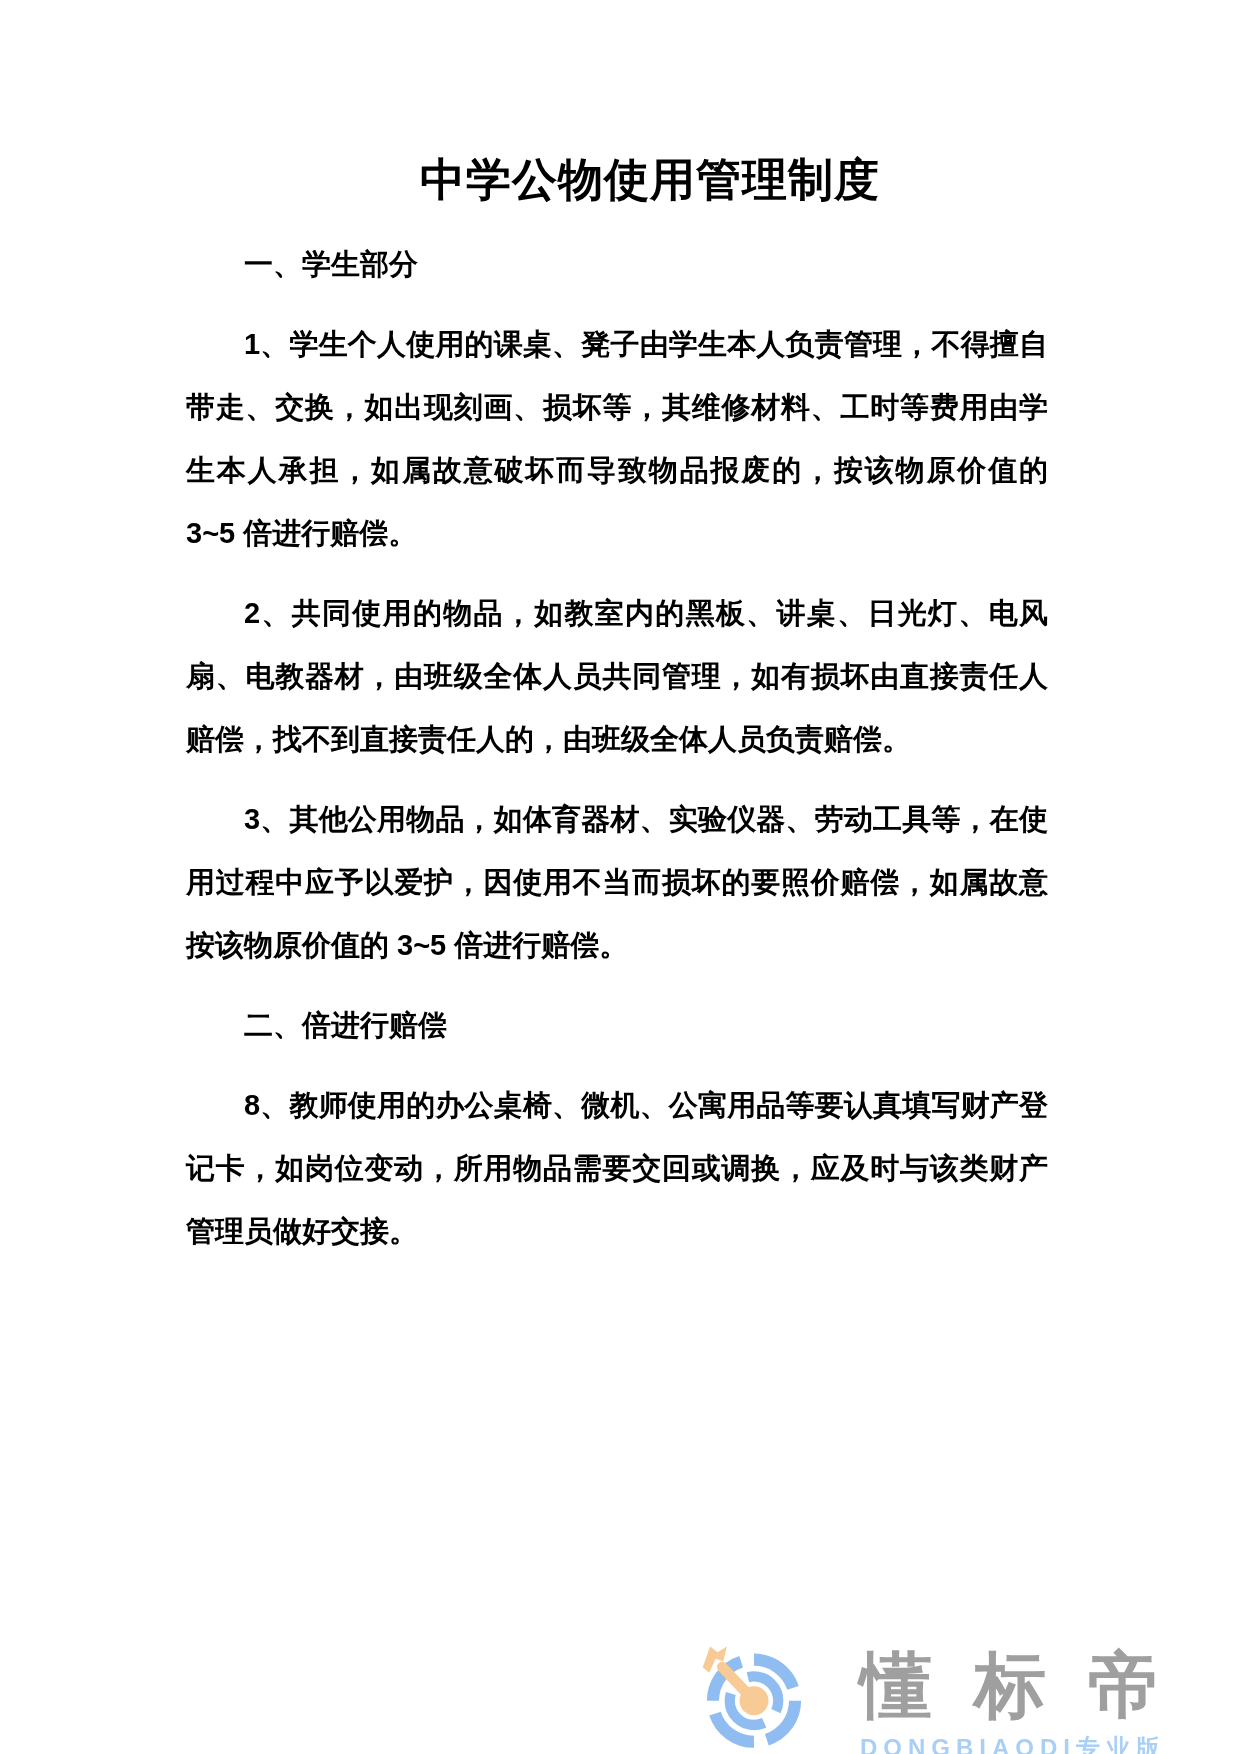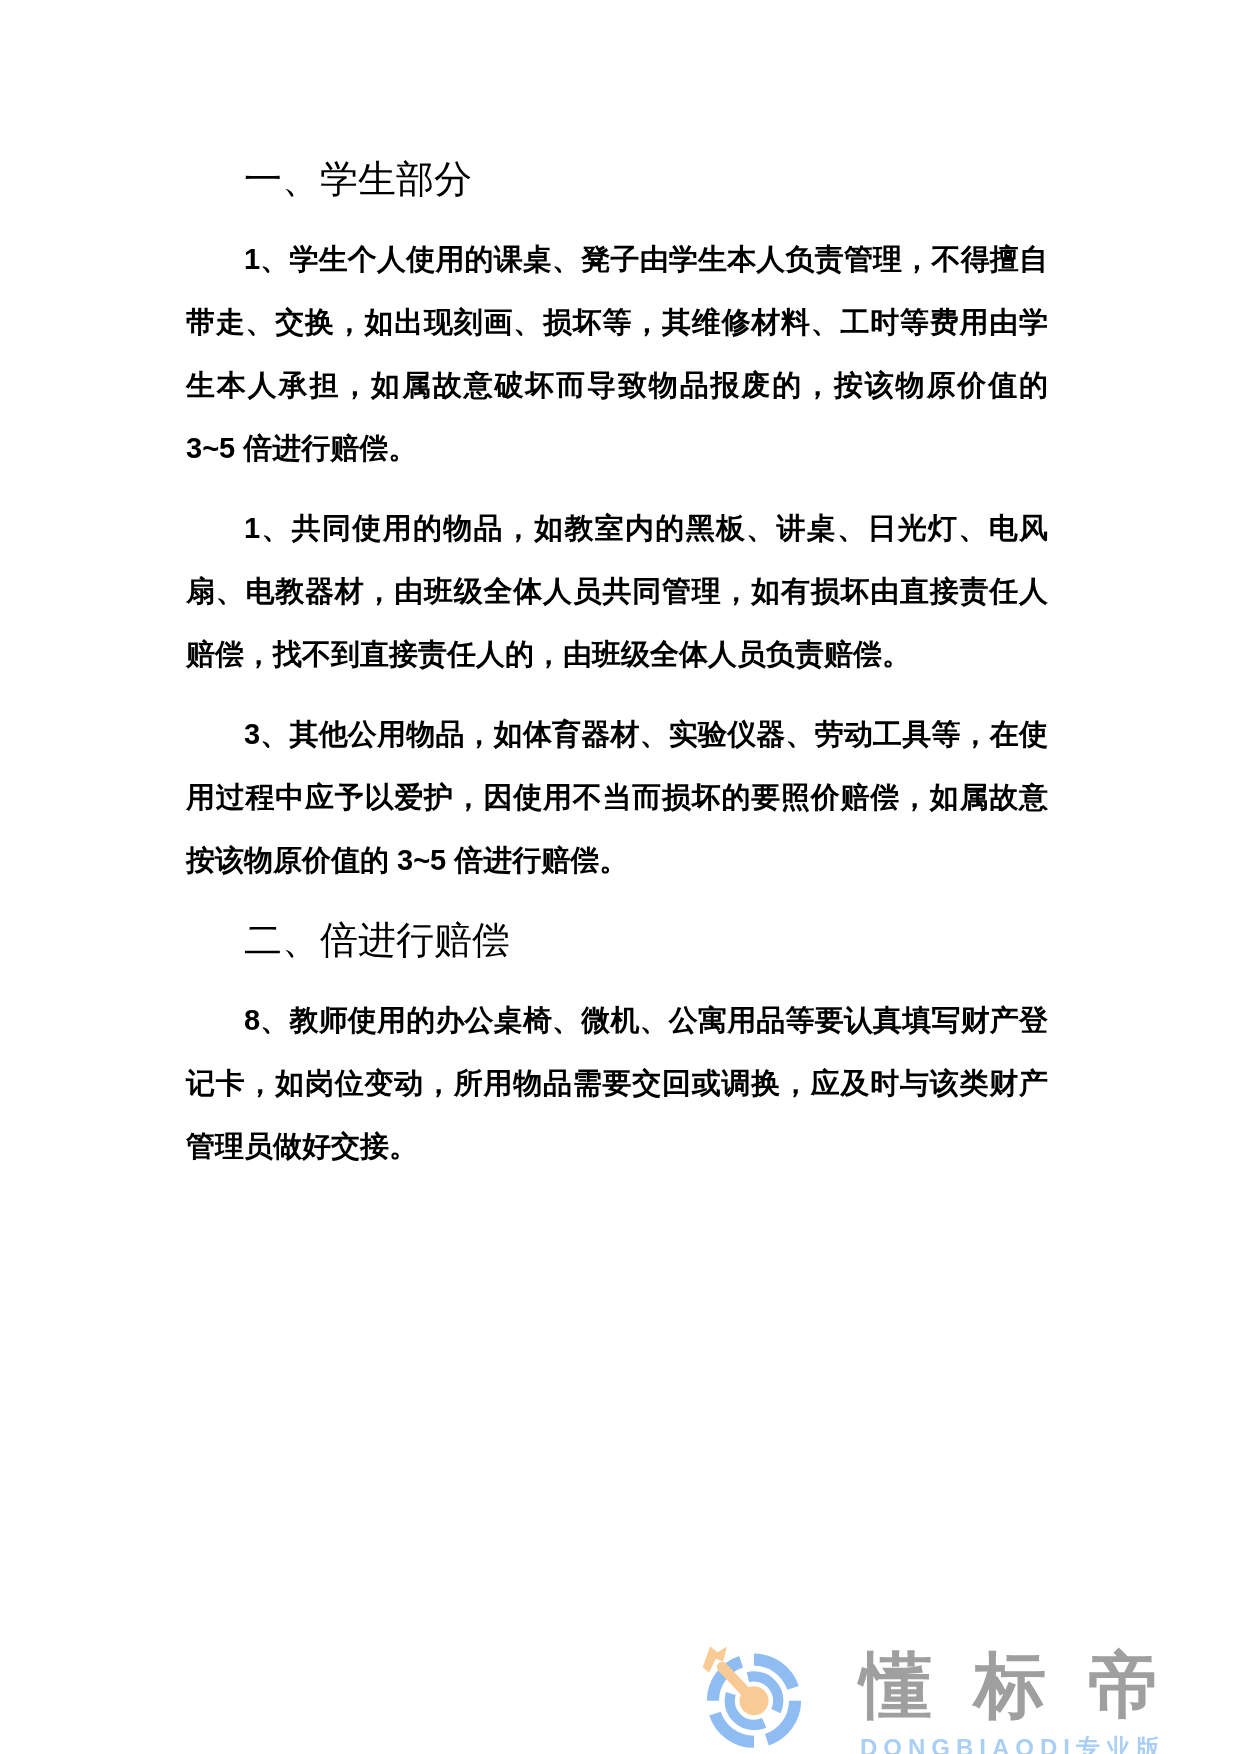--- a/index.html
+++ b/index.html
@@ -22,22 +22,22 @@
   .doc-title {
     font-size: 45px;
     font-weight: 700;
     line-height: 63px;
     text-align: center;
     padding-left: 66px;          
     margin: 0 0 22px 0;
     letter-spacing: 1px;
   }
   .sec-heading {
-    font-size: 38px;
-    font-weight: 400;
+    font-size: 29px;
+    font-weight: 700;
     line-height: 63px;
     text-indent: 58px;
     margin: 0 0 17px 0;
   }
   .para {
     font-size: 29px;
     font-weight: 700;
     line-height: 63px;
     text-indent: 58px;
     text-align: justify;
@@ -69,24 +69,25 @@
     line-height: 24px;
     white-space: nowrap;
   }
 </style>
 </head>
 <body>
 
 <div class="page">
 
   <div class="content">
+    <h1 class="doc-title">中学公物使用管理制度</h1>
 
     <p class="sec-heading">一、学生部分</p>
     <p class="para">1、学生个人使用的课桌、凳子由学生本人负责管理，不得擅自带走、交换，如出现刻画、损坏等，其维修材料、工时等费用由学生本人承担，如属故意破坏而导致物品报废的，按该物原价值的 3~5 倍进行赔偿。</p>
-    <p class="para">1、共同使用的物品，如教室内的黑板、讲桌、日光灯、电风扇、电教器材，由班级全体人员共同管理，如有损坏由直接责任人赔偿，找不到直接责任人的，由班级全体人员负责赔偿。</p>
+    <p class="para">2、共同使用的物品，如教室内的黑板、讲桌、日光灯、电风扇、电教器材，由班级全体人员共同管理，如有损坏由直接责任人赔偿，找不到直接责任人的，由班级全体人员负责赔偿。</p>
     <p class="para">3、其他公用物品，如体育器材、实验仪器、劳动工具等，在使用过程中应予以爱护，因使用不当而损坏的要照价赔偿，如属故意按该物原价值的 3~5 倍进行赔偿。</p>
 
     <p class="sec-heading">二、倍进行赔偿</p>
     <p class="para">8、教师使用的办公桌椅、微机、公寓用品等要认真填写财产登记卡，如岗位变动，所用物品需要交回或调换，应及时与该类财产管理员做好交接。</p>
   </div>
 
   <div class="watermark">
     <svg class="wm-icon" viewBox="0 0 120 124" xmlns="http://www.w3.org/2000/svg">
 
       <circle cx="60" cy="66" r="44" fill="none" stroke="#8ab9f1" stroke-width="13" stroke-dasharray="55 14"></circle>

